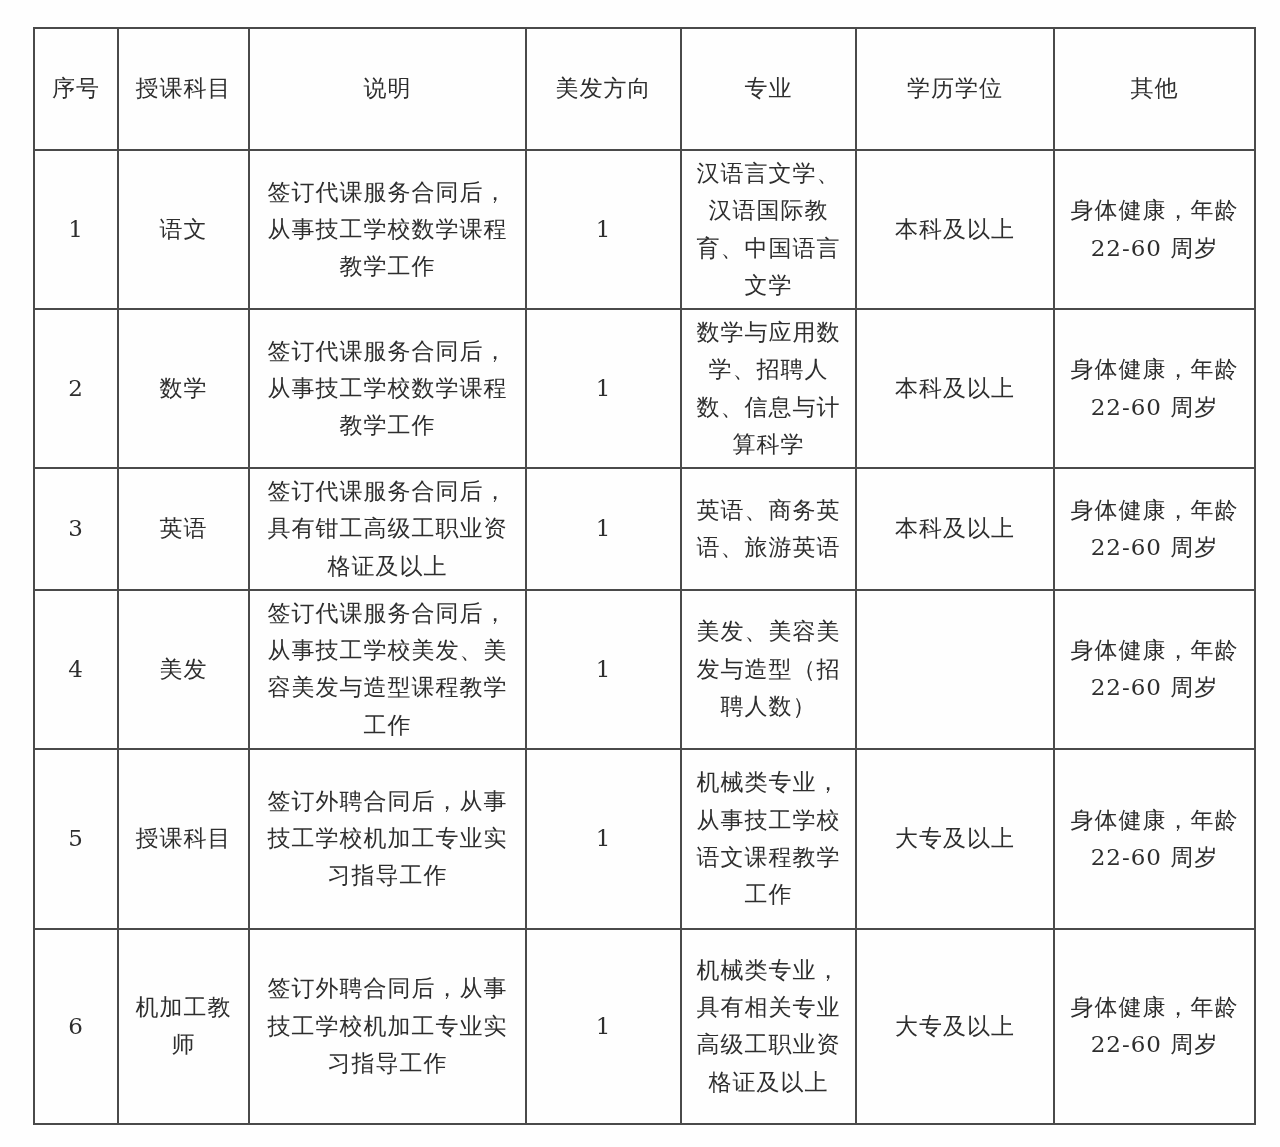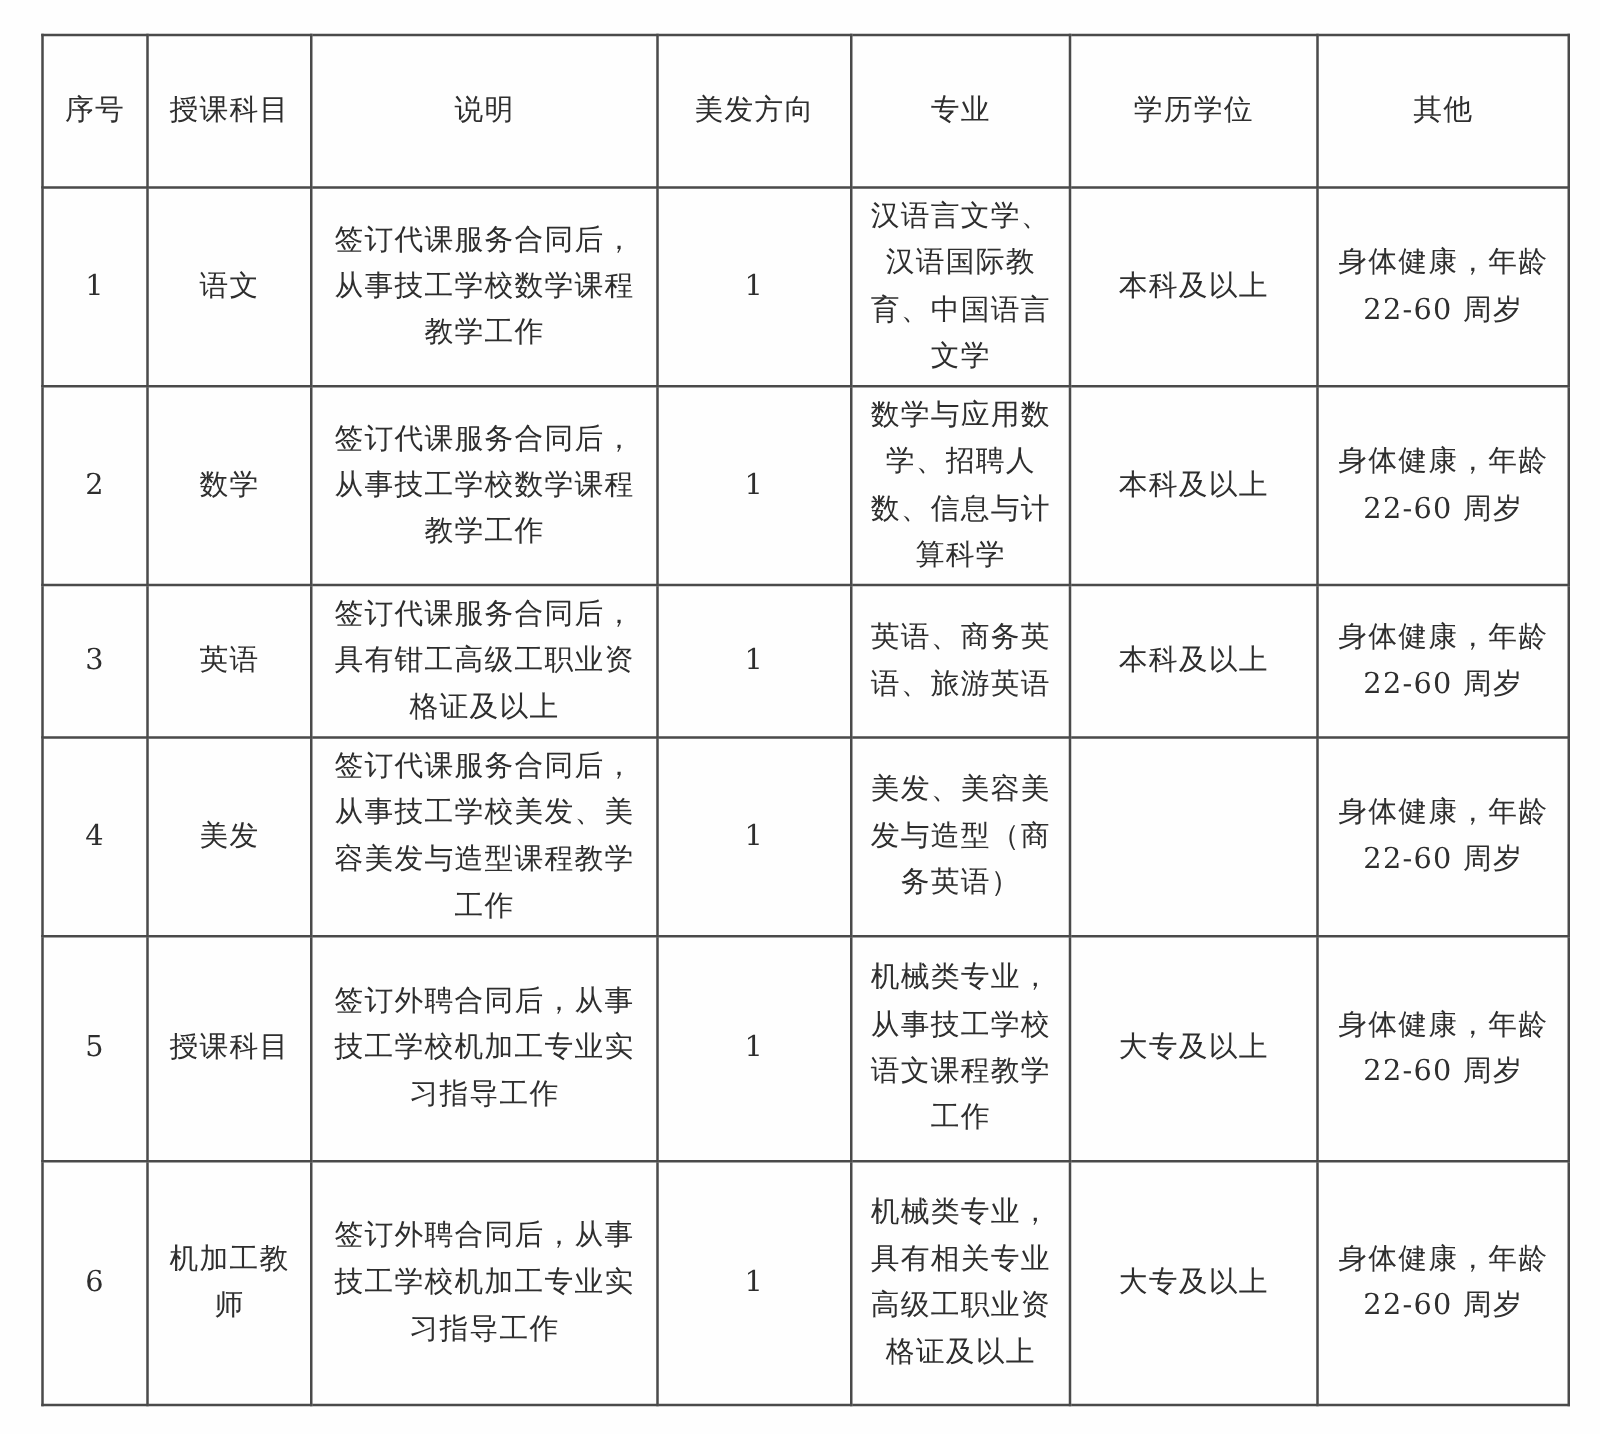--- a/index.html
+++ b/index.html
@@ -98,21 +98,21 @@
         <td>1</td>
         <td>英语、商务英语、旅游英语</td>
         <td>本科及以上</td>
         <td>身体健康，年龄 22-60 周岁</td>
       </tr>
       <tr class="r4">
         <td>4</td>
         <td>美发</td>
         <td>签订代课服务合同后，从事技工学校美发、美容美发与造型课程教学工作</td>
         <td>1</td>
-        <td>美发、美容美发与造型（商务英语）</td>
+        <td>美发、美容美发与造型（招聘人数）</td>
         <td></td>
         <td>身体健康，年龄 22-60 周岁</td>
       </tr>
       <tr class="r5">
         <td>5</td>
         <td>授课科目</td>
         <td>签订外聘合同后，从事技工学校机加工专业实习指导工作</td>
         <td>1</td>
         <td>机械类专业，从事技工学校语文课程教学工作</td>
         <td>大专及以上</td>

